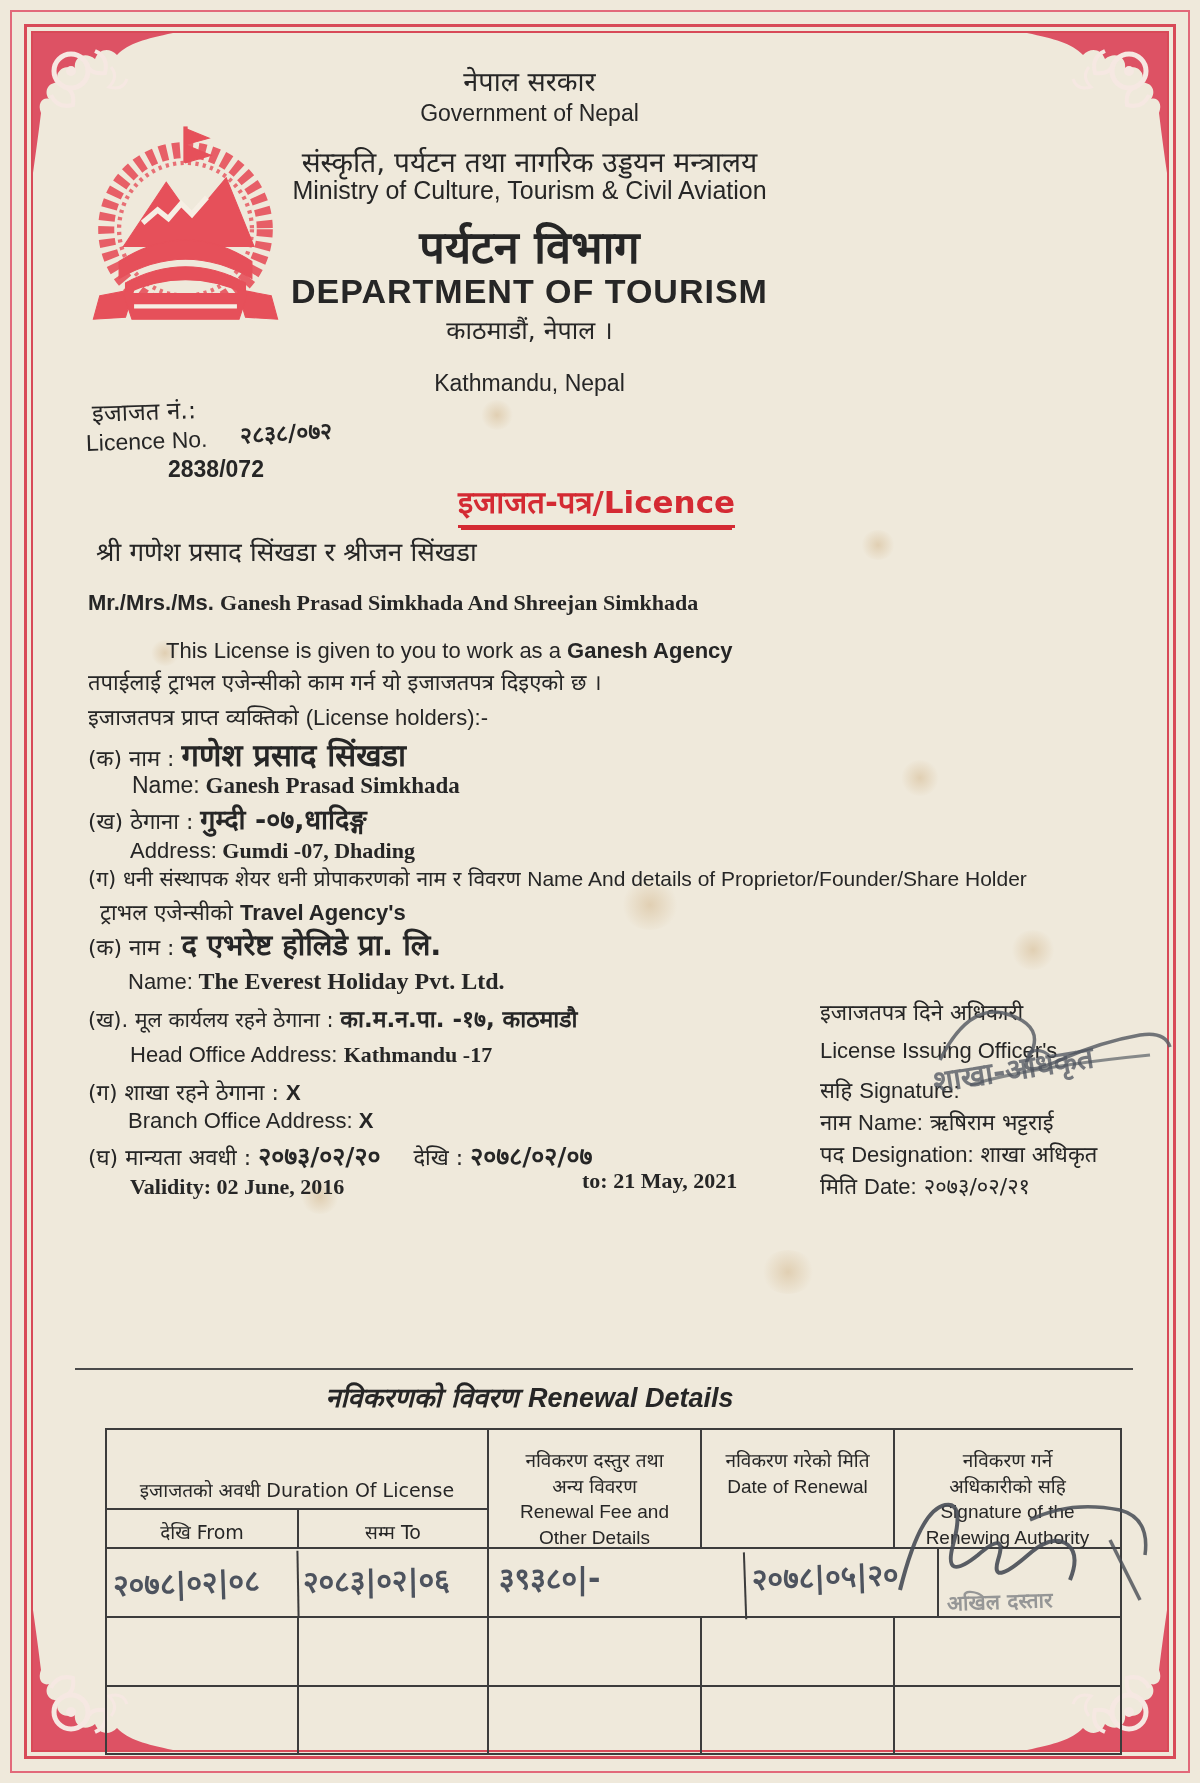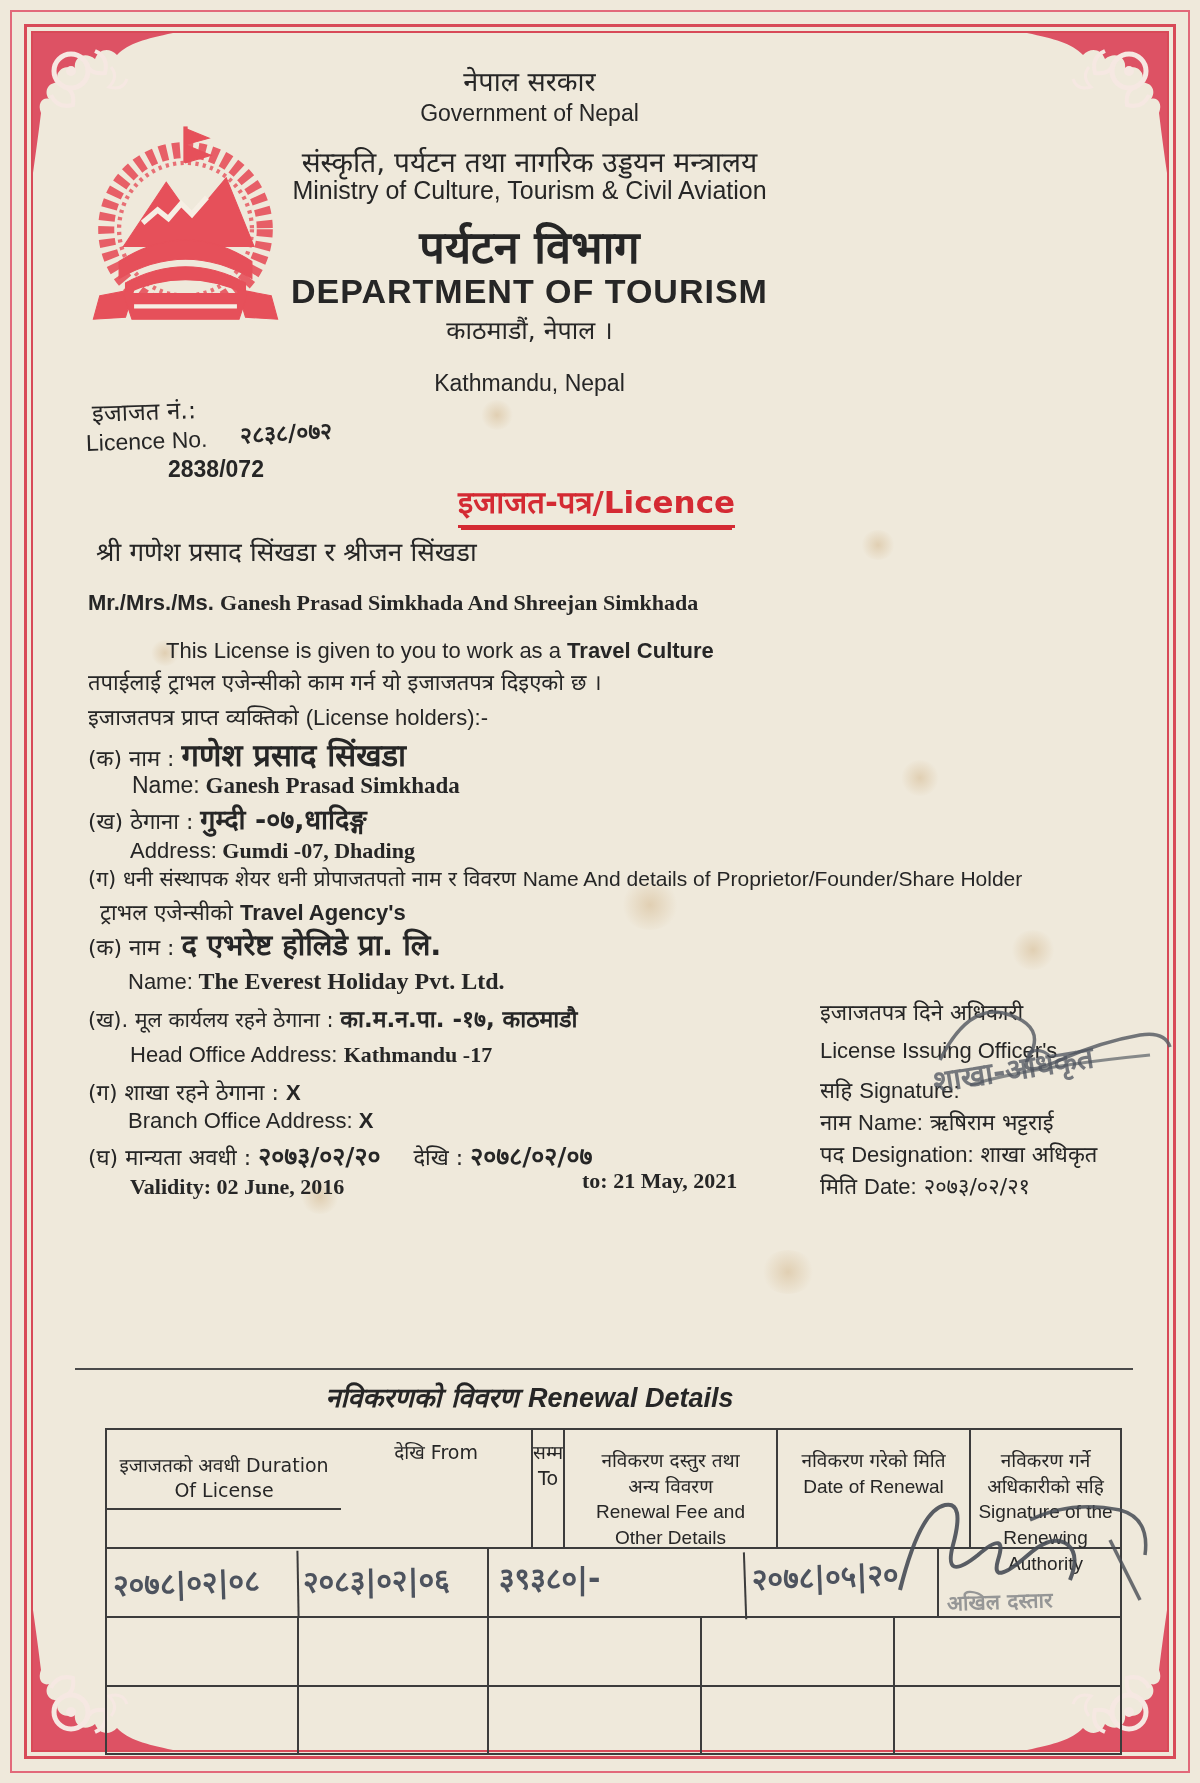--- a/index.html
+++ b/index.html
@@ -121,21 +121,21 @@
 
 <div class="abs np b red title-underline" style="left:458px;top:480px;font-size:31px;">इजाजत-पत्र/Licence</div>
 
 <div class="abs np" style="left:96px;top:533px;font-size:26px;">श्री गणेश प्रसाद सिंखडा र श्रीजन सिंखडा</div>
 <div class="abs sans b" style="left:88px;top:590px;font-size:22px;">
   <span>Mr./Mrs./Ms.</span>
   <span class="serif">Ganesh Prasad Simkhada  And Shreejan Simkhada</span>
 </div>
 <div class="abs sans" style="left:166px;top:638px;font-size:22px;">
   <span>This License is given to you to work as a</span>
-  <span class="b">Travel Culture</span>
+  <span class="b">Ganesh Agency</span>
 </div>
 <div class="abs np" style="left:88px;top:666px;font-size:22px;">तपाईलाई ट्राभल एजेन्सीको काम गर्न यो इजाजतपत्र दिइएको छ ।</div>
 <div class="abs np" style="left:88px;top:701px;font-size:22px;">
   <span>इजाजतपत्र प्राप्त व्यक्तिको</span>
   <span class="sans">(License holders):-</span>
 </div>
 
 <div class="abs np" style="left:88px;top:733px;font-size:22px;">
   <span>(क) नाम :</span>
   <span class="b" style="font-size:31px;">गणेश प्रसाद सिंखडा</span>
@@ -148,21 +148,21 @@
 <div class="abs np" style="left:88px;top:800px;font-size:22px;">
   <span>(ख) ठेगाना :</span>
   <span class="b" style="font-size:27px;">गुम्दी -०७,धादिङ्ग</span>
 </div>
 <div class="abs serif b" style="left:130px;top:838px;font-size:22px;">
   <span class="sans" style="font-weight:normal;">Address:</span>
   <span>Gumdi -07, Dhading</span>
 </div>
 
 <div class="abs np" style="left:88px;top:864px;font-size:21px;">
-  <span>(ग) धनी संस्थापक शेयर धनी प्रोपाजतपतो नाम र विवरण</span>
+  <span>(ग) धनी संस्थापक शेयर धनी प्रोपाकरणको नाम र विवरण</span>
   <span class="sans">Name And details of Proprietor/Founder/Share Holder</span>
 </div>
 <div class="abs np" style="left:100px;top:896px;font-size:22px;">
   <span>ट्राभल एजेन्सीको</span>
   <span class="sans b">Travel Agency's</span>
 </div>
 
 <div class="abs np" style="left:88px;top:924px;font-size:22px;">
   <span>(क) नाम :</span>
   <span class="b" style="font-size:29px;">द एभरेष्ट होलिडे  प्रा. लि.</span>
@@ -229,21 +229,21 @@
 
 <div class="abs" style="left:75px;top:1368px;width:1058px;border-top:2px solid #4a4a4a;"></div>
 
 <div class="abs ctr" style="top:1378px;font-size:27px;font-style:italic;font-weight:bold;">
   <span class="np">नविकरणको विवरण</span>
   <span class="sans">Renewal Details</span>
 </div>
 
 <div class="tbl">
   <div class="hd" style="height:117px;">
-    <div class="cell" style="width:456px;display:flex;flex-direction:row;">
+    <div class="cell" style="width:380px;display:flex;flex-direction:column;">
       <div class="thc np" style="height:56px;display:flex;align-items:flex-end;justify-content:center;padding-bottom:4px;border-bottom:2px solid #3c3c3c;">इजाजतको अवधी Duration Of License</div>
       <div style="flex:1;display:flex;">
         <div class="thc np" style="width:190px;padding-top:10px;">देखि From</div>
         <div class="thc np vline" style="flex:1;padding-top:10px;">सम्म To</div>
       </div>
     </div>
     <div class="cell vline thc np" style="width:213px;">
       <div>नविकरण दस्तुर तथा</div>
       <div>अन्य विवरण</div>
       <div class="sans">Renewal Fee and</div>

